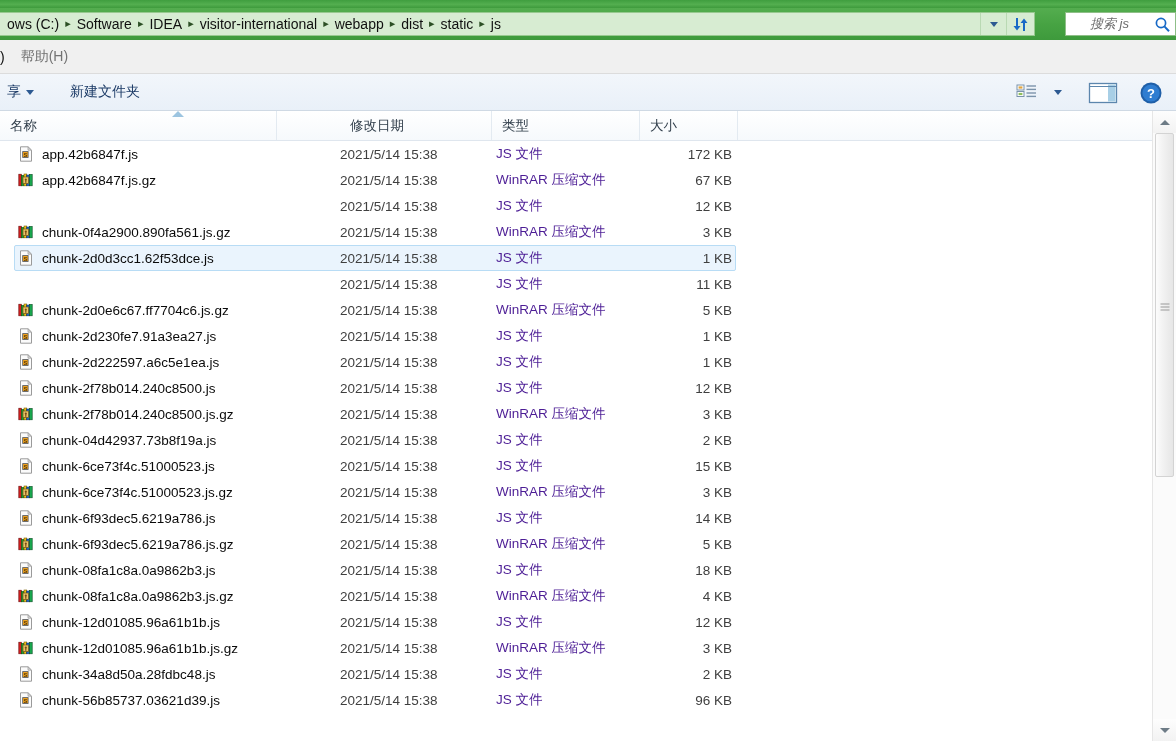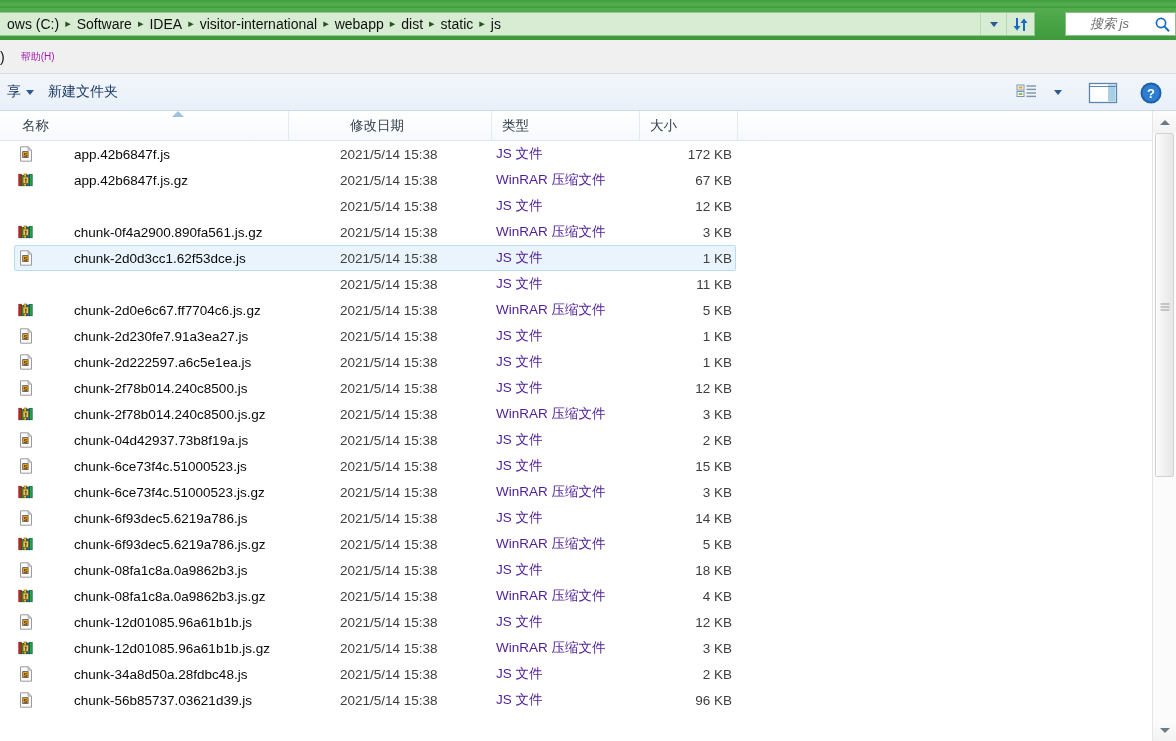--- a/index.html
+++ b/index.html
@@ -94,21 +94,21 @@
     background: #f0f0f0;
     border-bottom: 1px solid #dcdcdc;
     display: flex; align-items: center;
     padding-left: 0px;
   }
   .menu-clip {
     font-size: 14px; color: #0c0c0c;
     padding-left: 0px; margin-right: 8px;
   }
   .menu-item {
-    font-size: 10px; color: #a21caf;
+    font-size: 14px; color: #737373;
     padding: 3px 8px;
     cursor: default;
   }
 
   
   .toolbar {
     position: absolute; left: 0; top: 74px;
     width: 1176px; height: 37px;
     background: linear-gradient(to bottom, #f2f6fb 0%, #e9f0f8 100%);
     border-bottom: 1px solid #cfd9e4;
@@ -151,21 +151,21 @@
     border-right: 1px solid #e3eaf1;
     white-space: nowrap;
   }
   .sort-tri {
     position: absolute; left: 172px; top: 0px;
     width: 0; height: 0;
     border-left: 6px solid transparent;
     border-right: 6px solid transparent;
     border-bottom: 6px solid #9cc4e0;
   }
-  .col-name  { left: 12px;   width: 277px; }
+  .col-name  { left: 0px;   width: 277px; }
   .col-date  { left: 340px; width: 152px; }
   .col-type  { left: 492px; width: 148px; }
   .col-size  { left: 640px; width: 98px;  }
 
   
   .filelist {
     position: absolute; left: 0; top: 141px;
     width: 1152px; height: 600px;
     background: #ffffff;
     overflow: hidden;
@@ -199,21 +199,21 @@
     position: absolute; left: 496px; width: 144px;
     color: #4c1d95;
     white-space: nowrap;
   }
   .cell-size {
     position: absolute; left: 640px; width: 92px;
     text-align: right;
     color: #3f3f3f;
     white-space: nowrap;
   }
-  .fname { white-space: nowrap; margin-left: 32px; }
+  .fname { white-space: nowrap; }
 
   
   .ico { width: 16px; height: 16px; flex: 0 0 16px; position: relative; }
 
   
   .scrollbar {
     position: absolute; right: 0; top: 111px;
     width: 24px; height: 630px;
     background: #fdfdfd;
     border-left: 1px solid #e6e6e6;
@@ -308,21 +308,21 @@
   <div class="menubar">
     <span class="menu-clip">)</span>
     <span class="menu-item">帮助(H)</span>
   </div>
 
   <div class="toolbar">
     <div class="tb-item">
       <span>享</span>
       <span class="tb-caret"></span>
     </div>
-    <div class="tb-item" style="">
+    <div class="tb-item" style="margin-left:22px;">
       <span>新建文件夹</span>
     </div>
 
     <div class="tb-right">
       <div class="tb-icon-btn">
         <svg width="22" height="18" viewBox="0 0 22 18">
           <rect x="1" y="1" width="7" height="5" fill="#ffffff" stroke="#7b93ab" stroke-width="1"></rect>
           <rect x="1" y="7.5" width="7" height="5" fill="#ffffff" stroke="#7b93ab" stroke-width="1"></rect>
           <rect x="2.6" y="2.4" width="3.8" height="2.2" fill="#e2a43c"></rect>
           <rect x="2.6" y="8.9" width="3.8" height="2.2" fill="#8fbf5a"></rect>

